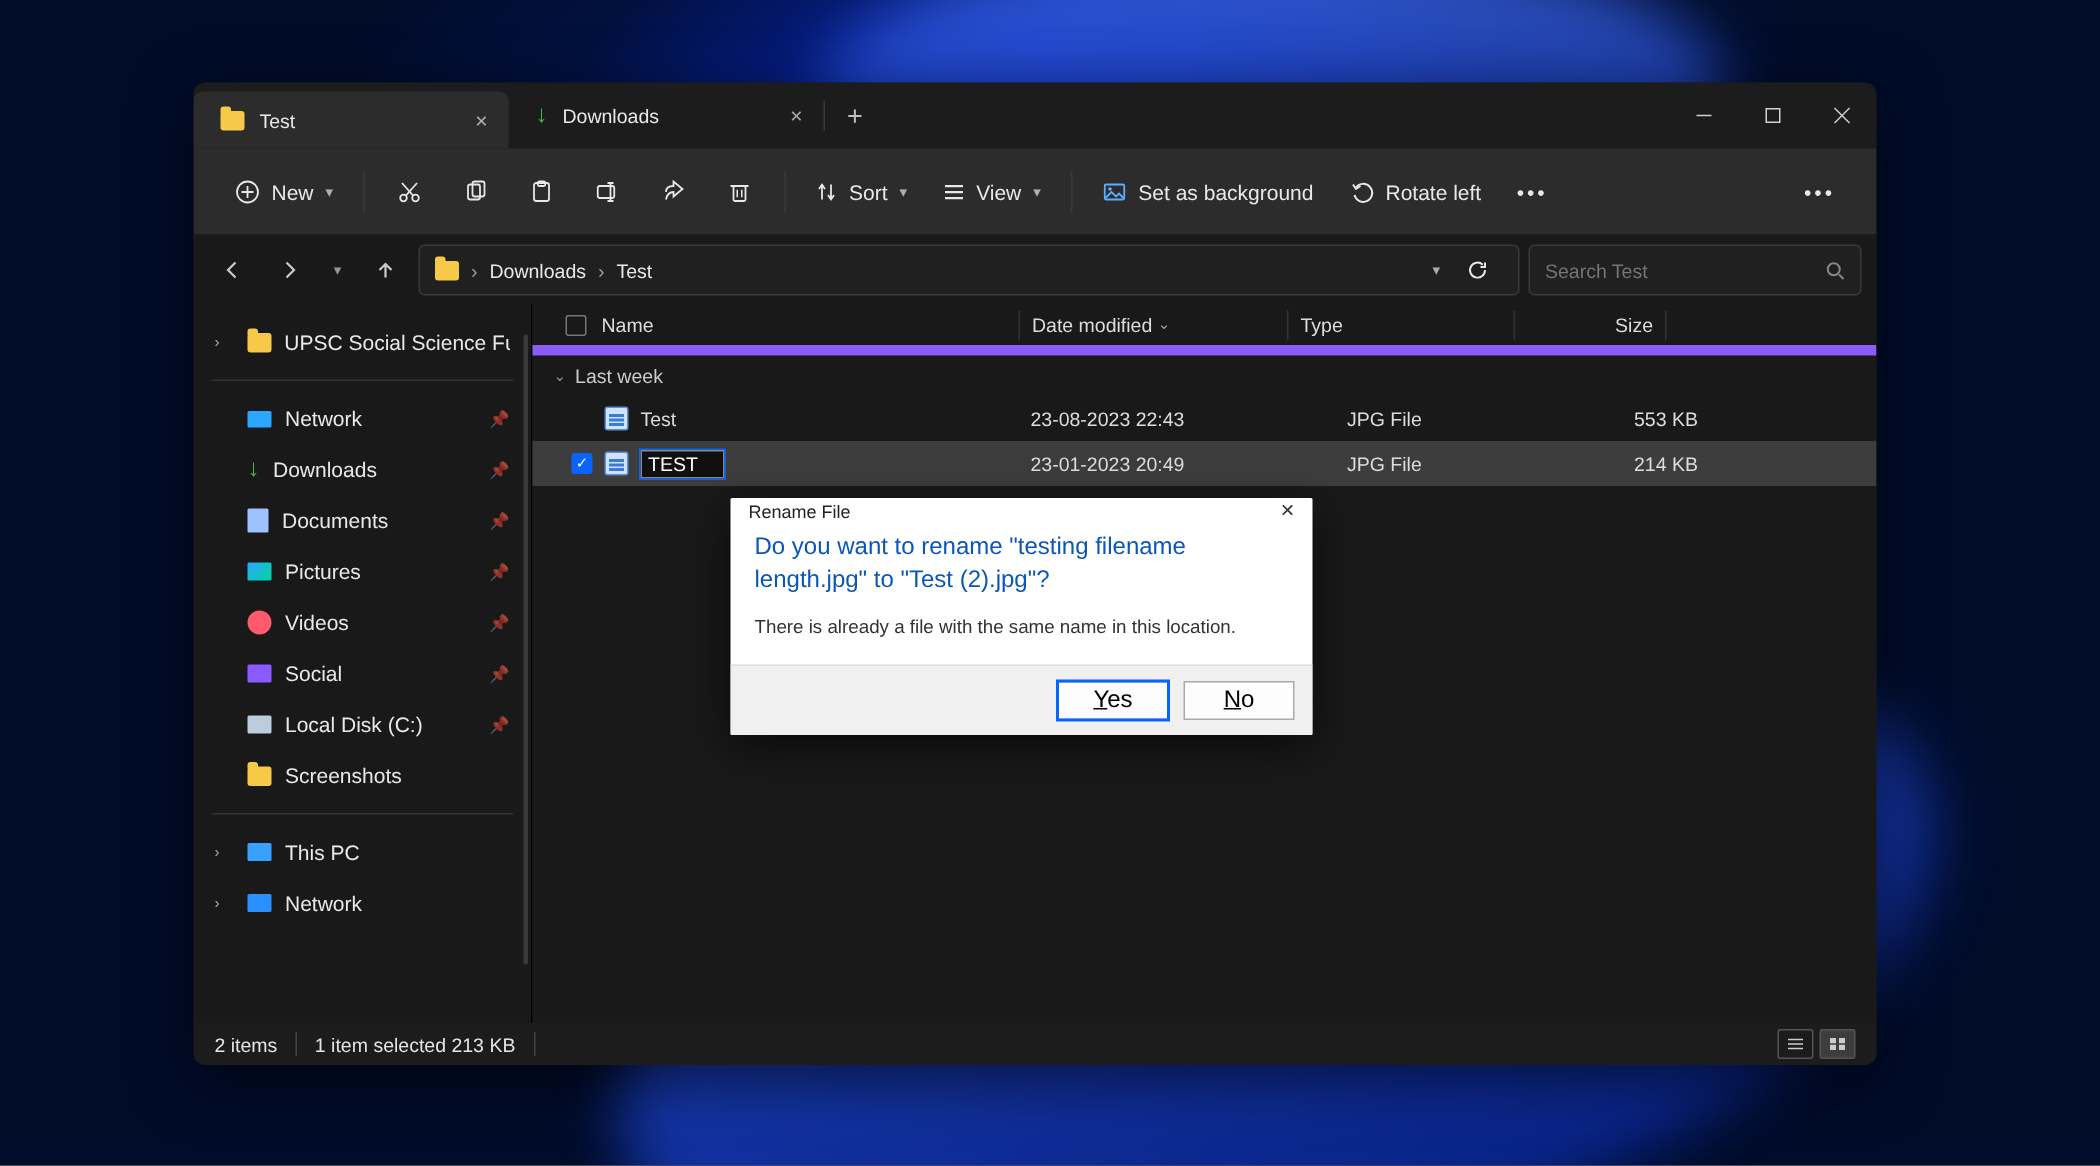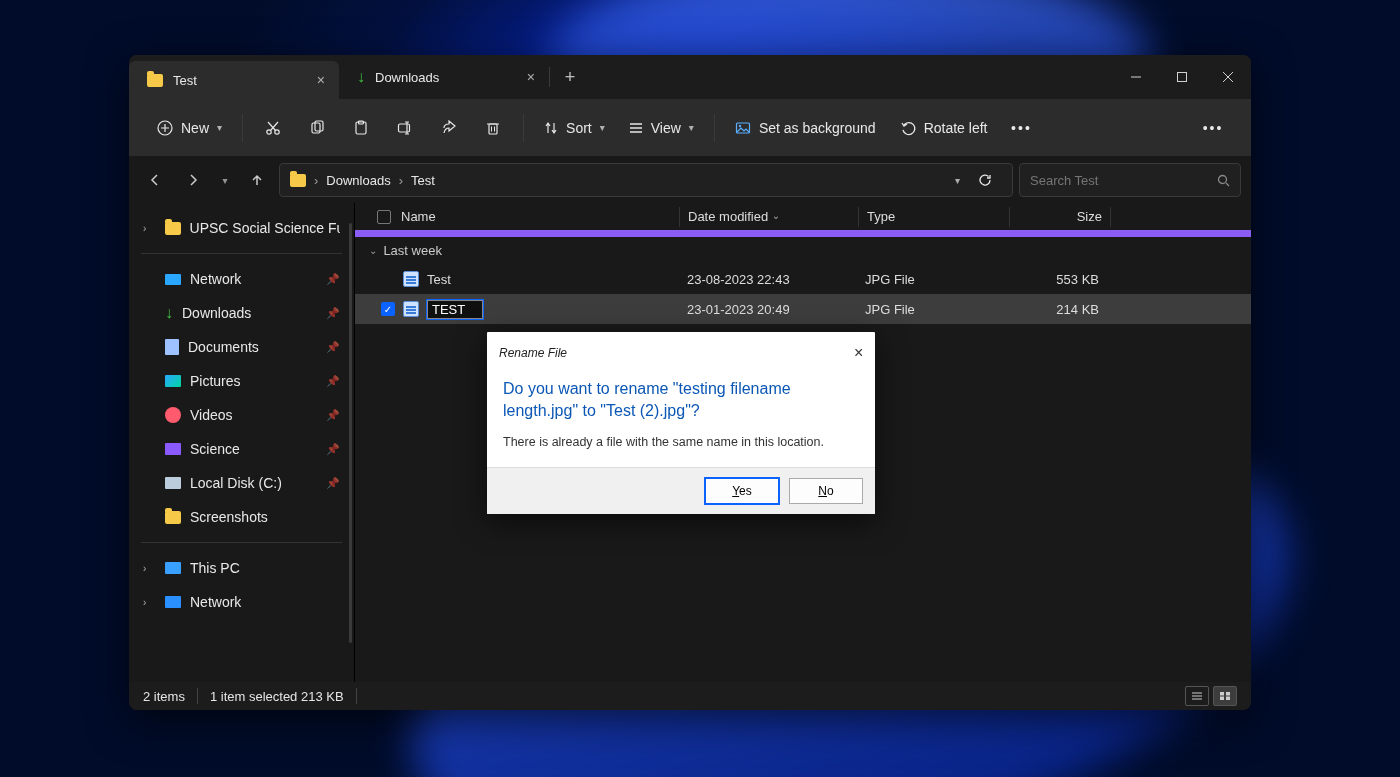--- a/index.html
+++ b/index.html
@@ -77,42 +77,42 @@
 .col.date { width: 178px; }
 .col.type { width: 150px; }
 .col.size { width: 100px; text-align: right; }
 .col-sep { width:1px; height:20px; background:#333; }
 .chkbox { width:14px; height:14px; border:1px solid #777; border-radius:2px; display:inline-block; }
 .group-header { padding: 6px 0 6px 14px; font-size: 13px; color: #ccc; display:flex; align-items:center; gap:6px; }
 .row { display: flex; height: 30px; align-items: center; padding-left: 14px; }
 .row.selected { background: #3d3d3d; }
 .row .c-name { width: 310px; display:flex; align-items:center; gap:8px; padding-left:12px; }
 .row .c-date { width: 178px; padding:0 8px; }
-.row .c-type { width: 150px; padding:0 8px; }
+.row .c-type { width: 150px; padding:0 8px;margin-left:33px; }
 .row .c-size { width: 100px; text-align:right; padding:0 8px; }
 .chk { width:14px; height:14px; border-radius:2px; display:inline-flex; align-items:center; justify-content:center; }
 .chk.on { background:#0a63ff; color:#fff; font-size:10px; }
 .file-ico { width:16px; height:16px; background:#cfe3ff; border:1px solid #5a8fd8; border-radius:2px; position:relative; }
 .file-ico::after { content:""; position:absolute; left:2px; right:2px; top:4px; height:2px; background:#3a7bd5; box-shadow:0 3px 0 #3a7bd5, 0 6px 0 #3a7bd5; }
 .rename-input {
   border:1px solid #888; background:#101010; color:#fff; padding:1px 4px; font-size:13px; width:56px; outline:1px solid #0a63ff;
 }
 
 .dialog {
   position: absolute; left: 487px; top: 332px; width: 388px;
   background: #fff; color: #222; border-radius: 1px; box-shadow: 0 8px 30px rgba(0,0,0,.6);
   font-size: 13px; overflow: hidden;
 }
-.dlg-title { display:flex; align-items:center; padding: 12px 12px; font-size:12px; color:#222;font-style:italic; }
+.dlg-title { display:flex; align-items:center; padding: 0 12px; font-size:12px; color:#222; }
 .dlg-title .dlg-close { margin-left:auto; cursor:pointer; font-size:16px; color:#333; }
 .dlg-body { padding: 4px 16px 18px 16px; }
 .dlg-q { color:#0b57b5; font-size:16px; line-height:1.35; margin-bottom:14px; }
 .dlg-msg { color:#333; font-size:12.5px; }
 .dlg-btns { background:#f0f0f0; padding:10px 12px; display:flex; justify-content:flex-end; gap:10px; border-top:1px solid #ddd; }
-.dlg-btn { width:74px; height:26px; border:1px solid #aaa; background:#fdfdfd; font-size:12px; cursor:pointer; }
+.dlg-btn { width:74px; height:26px; border:1px solid #aaa; background:#fdfdfd; font-size:16px; cursor:pointer; }
 .dlg-btn.primary { outline:2px solid #0a63ff; outline-offset:-1px; }
 
 .status { height: 28px; background: #1c1c1c; display:flex; align-items:center; padding:0 14px; font-size:13px; color:#e5e5e5; gap:12px; }
 .status .vsp { width:1px; height:16px; background:#444; }
 .view-toggle { margin-left:auto; display:flex; gap:4px; }
 .vt { width:24px; height:20px; border:1px solid #555; border-radius:2px; display:flex; align-items:center; justify-content:center; }
 .vt.on { background:#3d3d3d; }
 
 .folder-ico { width:16px; height:13px; background:#f7c948; border-radius:2px; position:relative; display:inline-block; }
 .folder-ico::before { content:""; position:absolute; top:-3px; left:0; width:7px; height:4px; background:#f7c948; border-radius:2px 2px 0 0; }
@@ -333,21 +333,21 @@
           <span>Pictures</span>
           <span class="pin">📌</span>
         </div>
       <div class="sb-row">
           <span class="mus-ico"></span>
           <span>Videos</span>
           <span class="pin">📌</span>
         </div>
       <div class="sb-row">
           <span class="vid-ico"></span>
-          <span>Science</span>
+          <span>Social</span>
           <span class="pin">📌</span>
         </div>
       <div class="sb-row">
           <span class="disk-ico"></span>
           <span>Local Disk (C:)</span>
           <span class="pin">📌</span>
         </div>
       <div class="sb-row">
           <span class="folder-ico"></span>
           <span>Screenshots</span>

